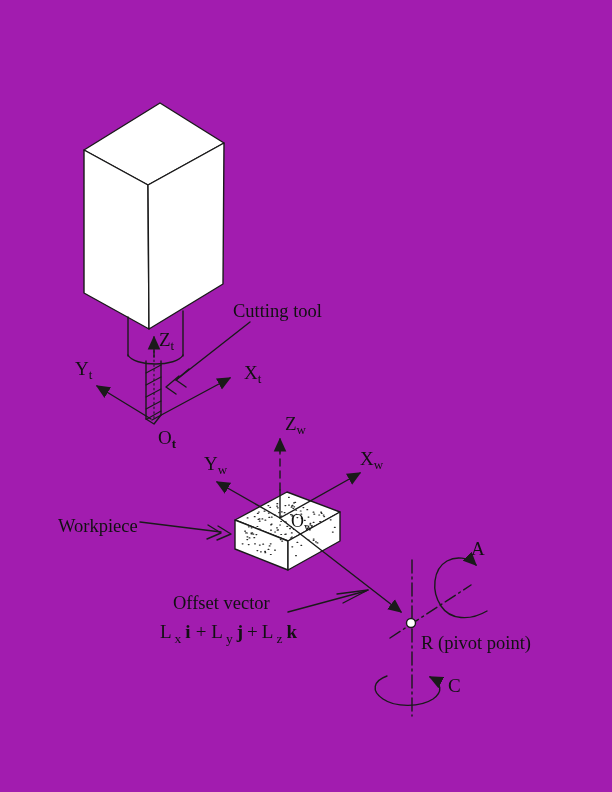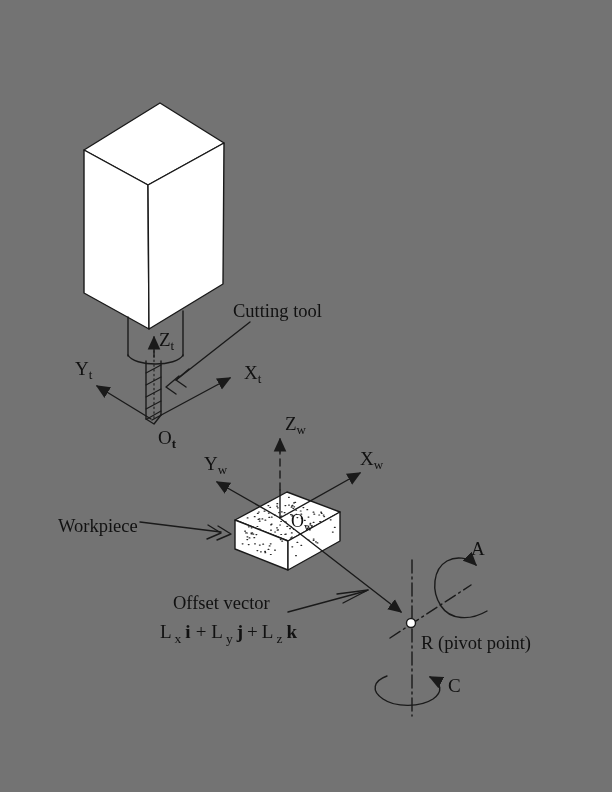--- a/index.html
+++ b/index.html
@@ -1,16 +1,16 @@
 <!DOCTYPE html>
 <html><head>
 <meta charset="utf-8">
 <style>
   html,body{margin:0;padding:0;background:#ffffff;}
-  #page{position:relative;width:612px;height:792px;background:#737373;overflow:hidden;
+  #page{position:relative;width:612px;height:792px;background:#a21caf;overflow:hidden;
         font-family:"Liberation Serif", serif;}
   svg{position:absolute;left:0;top:0;}
   svg text{fill:#111;}
 </style>
 </head>
 <body>
 
 <div id="page">
 <svg width="612" height="792" viewBox="0 0 612 792">
   <defs>

